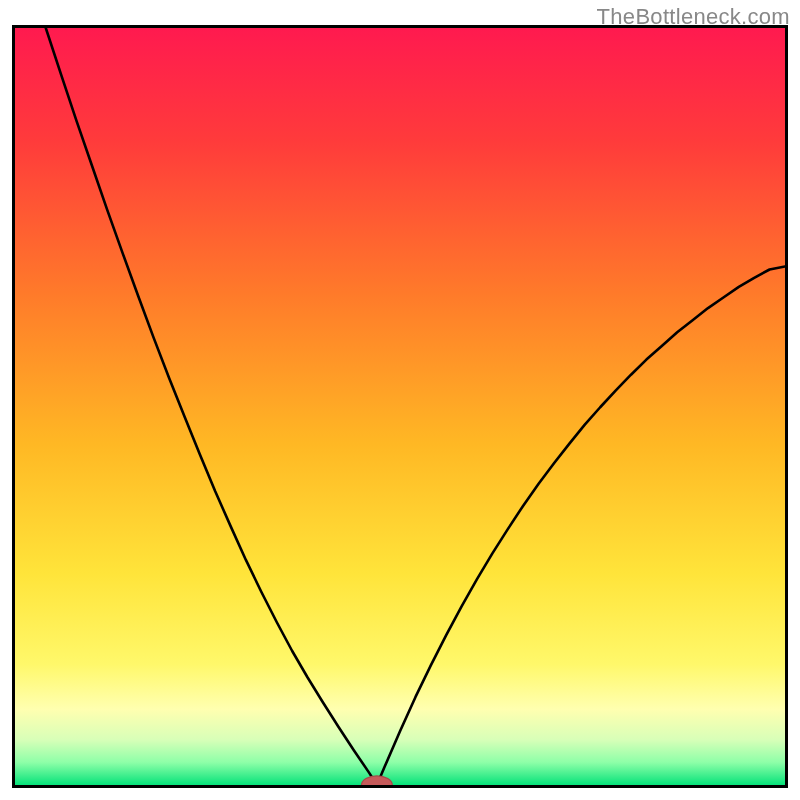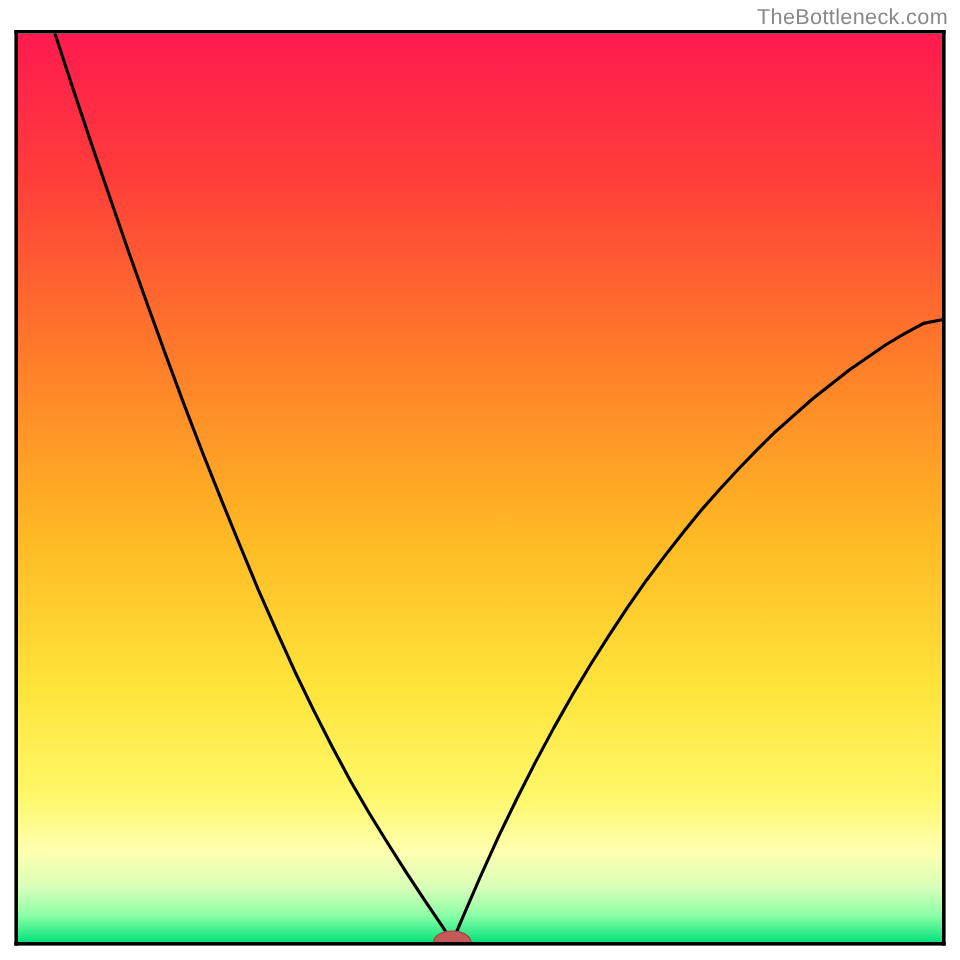--- a/index.html
+++ b/index.html
@@ -13,21 +13,21 @@
   .stage {
     position: relative;
     width: 800px;
     height: 800px;
   }
   .watermark {
     position: absolute;
     top: 4px;
     right: 10px;
     font-family: Arial, Helvetica, sans-serif;
-    font-size: 18px;
+    font-size: 22px;
     color: #888888;
     letter-spacing: 0.3px;
     user-select: none;
   }
   .plot-frame {
     position: absolute;
     left: 12px;
     top: 25px;
     width: 776px;
     height: 763px;

